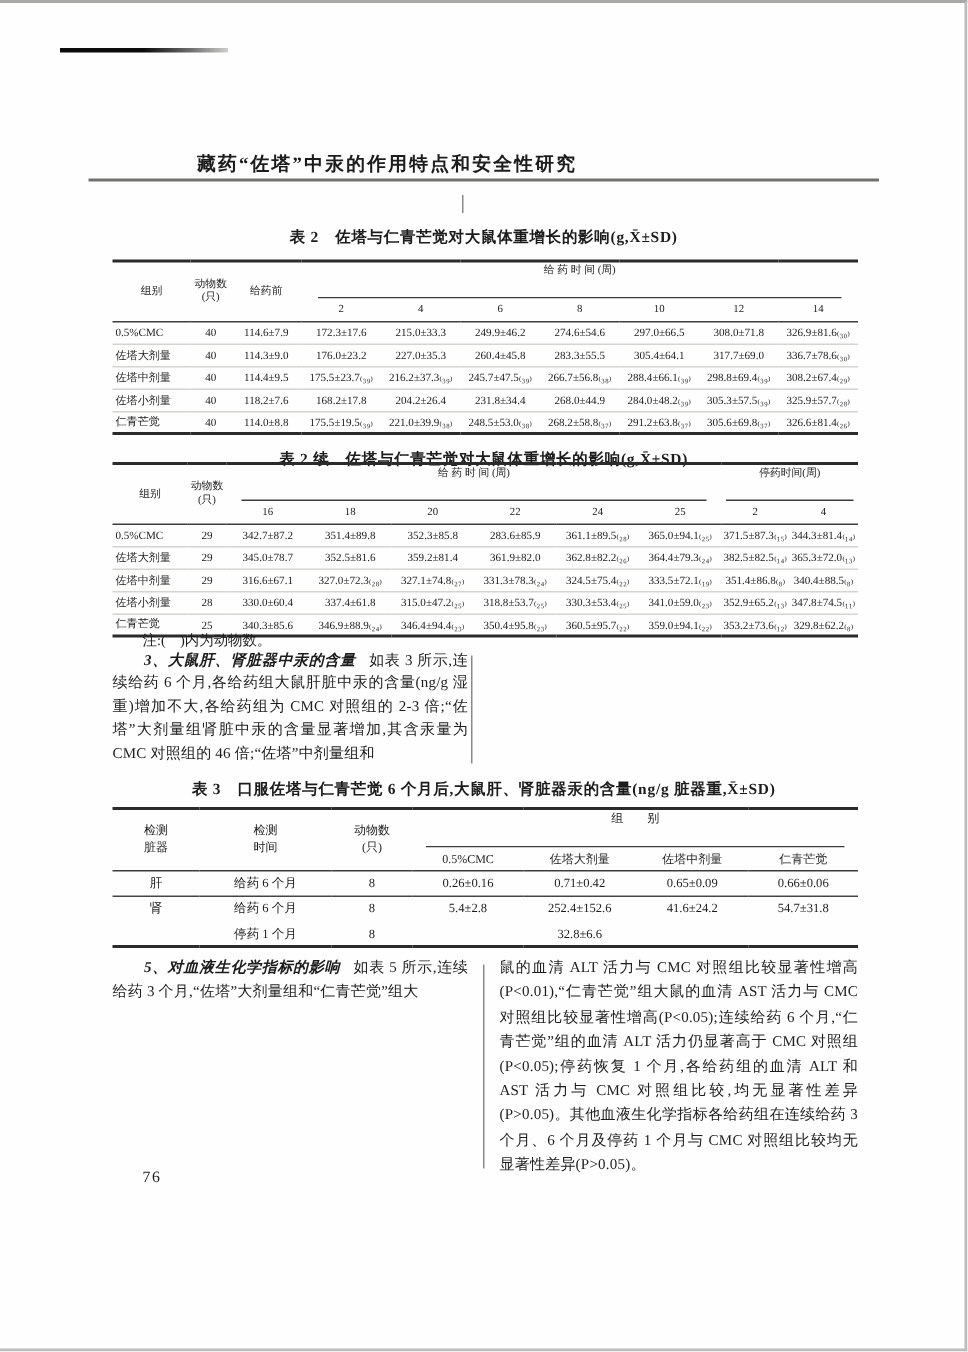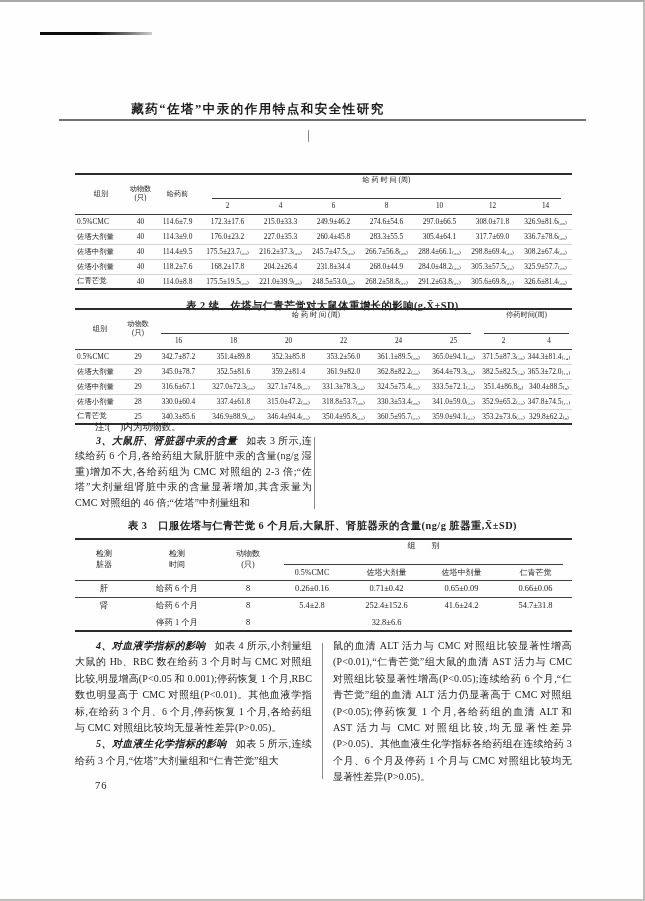--- a/index.html
+++ b/index.html
@@ -47,20 +47,21 @@
 
 <div class="page">
 
   <div class="topbar"></div>
 
   <div class="running-head">藏药“佐塔”中汞的作用特点和安全性研究</div>
   <div class="head-rule"></div>
 
   <div class="vtick" style="left:308px; top:128px; height:12px;"></div>
 
+  <div class="tbl-title" style="top:149px;">表 2　佐塔与仁青芒觉对大鼠体重增长的影响(g,X̄±SD)</div>
   <table class="tbl t2" style="top:171px;">
     <colgroup>
       <col style="width:52px">
         <col style="width:27px">
         <col style="width:47px">
       <col style="width:53px">
         <col style="width:53px">
         <col style="width:53px">
         <col style="width:53px">
       <col style="width:53px">
@@ -186,21 +187,21 @@
         <th>4</th>
       </tr>
     </thead>
     <tbody>
       <tr>
         <td class="lbl">0.5%CMC</td>
         <td>29</td>
         <td>342.7±87.2</td>
         <td>351.4±89.8</td>
         <td>352.3±85.8</td>
-        <td>353.2±56.0</td>
+        <td>283.6±85.9</td>
         <td>361.1±89.5₍₂₈₎</td>
         <td>365.0±94.1₍₂₅₎</td>
         <td>371.5±87.3₍₁₅₎</td>
         <td>344.3±81.4₍₁₄₎</td>
       </tr>
       <tr>
         <td class="lbl">佐塔大剂量</td>
         <td>29</td>
         <td>345.0±78.7</td>
         <td>352.5±81.6</td>
@@ -316,21 +317,20 @@
         <td>8</td>
         <td></td>
         <td>32.8±6.6</td>
         <td></td>
         <td></td>
       </tr>
     </tbody>
   </table>
 
   <div class="colL blk-bottom" style="top:636px;">
-    <p class="para indent"><span class="sec-head">4、对血液学指标的影响</span><span>如表 4 所示,小剂量组大鼠的 Hb、RBC 数在给药 3 个月时与 CMC 对照组比较,明显增高(P&lt;0.05 和 0.001);停药恢复 1 个月,RBC 数也明显高于 CMC 对照组(P&lt;0.01)。其他血液学指标,在给药 3 个月、6 个月,停药恢复 1 个月,各给药组与 CMC 对照组比较均无显著性差异(P&gt;0.05)。</span></p>
     <p class="para indent"><span class="sec-head">5、对血液生化学指标的影响</span><span>如表 5 所示,连续给药 3 个月,“佐塔”大剂量组和“仁青芒觉”组大</span></p>
   </div>
   <div class="colR blk-bottom" style="top:636px;">
     <p class="para">鼠的血清 ALT 活力与 CMC 对照组比较显著性增高(P&lt;0.01),“仁青芒觉”组大鼠的血清 AST 活力与 CMC 对照组比较显著性增高(P&lt;0.05);连续给药 6 个月,“仁青芒觉”组的血清 ALT 活力仍显著高于 CMC 对照组(P&lt;0.05);停药恢复 1 个月,各给药组的血清 ALT 和 AST 活力与 CMC 对照组比较,均无显著性差异(P&gt;0.05)。其他血液生化学指标各给药组在连续给药 3 个月、6 个月及停药 1 个月与 CMC 对照组比较均无显著性差异(P&gt;0.05)。</p>
   </div>
   <div class="vtick" style="left:322px; top:641px; height:136px;"></div>
 
   <div class="page-num">76</div>
 
 </div>

